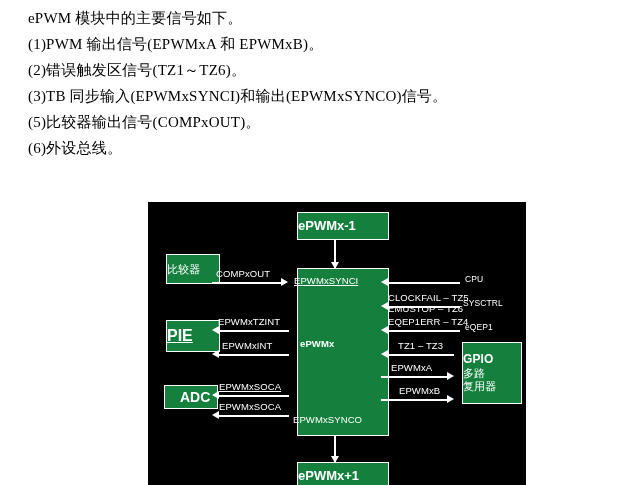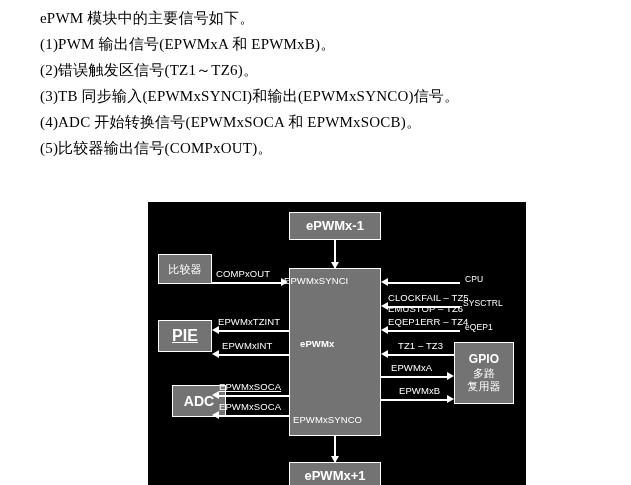--- a/index.html
+++ b/index.html
@@ -12,49 +12,50 @@
     height: 485px;
     font-family: "Liberation Serif", serif;
     color: #000;
     position: relative;
     overflow: hidden;
   }
   #text-block {
     padding: 8px 10px 0 28px;
   }
   #text-block p {
-    margin: 0 0 6px 12px;
+    margin: 0 0 6px 0;
     font-size: 15px;
     line-height: 20px;
     white-space: nowrap;
     letter-spacing: 0.2px;
   }
 
   
   #figure {
     position: absolute;
     left: 148px;
     top: 202px;
     width: 378px;
     height: 283px;
     background: #000000;
   }
   #figure .box {
     position: absolute;
-    background: #737373;
+    background: #15803d;
     border: 1.5px solid #ffffff;
     color: #ffffff;
     font-family: "Liberation Sans", sans-serif;
     box-sizing: border-box;
     display: flex;
     flex-direction: column;
-    align-items: center;
+    align-items: flex-start;
     justify-content: center;
     text-align: center;
     line-height: 1.15;
+    margin-left: 8px;
   }
   #figure .lbl {
     position: absolute;
     color: #ffffff;
     font-family: "Liberation Sans", sans-serif;
     font-size: 9.5px;
     white-space: nowrap;
     letter-spacing: 0.1px;
   }
   #figure .lbl.cjk {
@@ -93,52 +94,52 @@
   }
 </style>
 </head>
 <body>
 
 <div id="text-block">
   <p>ePWM 模块中的主要信号如下。</p>
   <p>(1)PWM 输出信号(EPWMxA 和 EPWMxB)。</p>
   <p>(2)错误触发区信号(TZ1～TZ6)。</p>
   <p>(3)TB 同步输入(EPWMxSYNCI)和输出(EPWMxSYNCO)信号。</p>
-  <p>(4)ADC 开始转换信号(EPWMxSOCA 和 EPWMxSOCB)。</p>
   <p>(5)比较器输出信号(COMPxOUT)。</p>
+  <p>(6)外设总线。</p>
 </div>
 
 <div id="figure">
 
   <div class="box" style="left:141px; top:10px; width:92px; height:28px;">
     <span class="big-center" style="font-size:13px;">ePWMx-1</span>
   </div>
 
   <div class="ln v" style="left:186px; top:38px; height:28px;"></div>
   <div class="arrow down" style="left:182.5px; top:60px;"></div>
 
   <div class="box" style="left:141px; top:66px; width:92px; height:168px;">
   </div>
-  <div class="lbl" style="left:136px; top:73px;">EPWMxSYNCI</div>
+  <div class="lbl" style="left:146px; top:73px;text-decoration:underline;">EPWMxSYNCI</div>
   <div class="lbl big-center" style="left:152px; top:136px;">ePWMx</div>
   <div class="lbl" style="left:145px; top:212px;">EPWMxSYNCO</div>
 
   <div class="ln v" style="left:186px; top:234px; height:26px;"></div>
   <div class="arrow down" style="left:182.5px; top:254px;"></div>
   <div class="box" style="left:141px; top:260px; width:92px; height:28px;">
     <span class="big-center" style="font-size:13px;">ePWMx+1</span>
   </div>
 
   <div class="box" style="left:10px; top:52px; width:54px; height:30px;">
     <span class="lbl cjk" style="position:static;">比较器</span>
   </div>
   <div class="box" style="left:10px; top:118px; width:54px; height:32px;">
     <span class="big-center" style="font-size:16px;text-decoration:underline;">PIE</span>
   </div>
-  <div class="box" style="left:24px; top:183px; width:54px; height:32px;">
+  <div class="box" style="left:8px; top:183px; width:54px; height:24px;padding-left:15px;">
     <span class="big-center" style="font-size:14px;">ADC</span>
   </div>
 
   <div class="box" style="left:306px; top:140px; width:60px; height:62px;">
     <span class="lbl" style="position:static; font-size:12px; font-weight:bold;">GPIO</span>
     <span class="lbl cjk" style="position:static;">多路</span>
     <span class="lbl cjk" style="position:static;">复用器</span>
   </div>
 
   <div class="ln h" style="left:64px; top:80px; width:70px;"></div>

